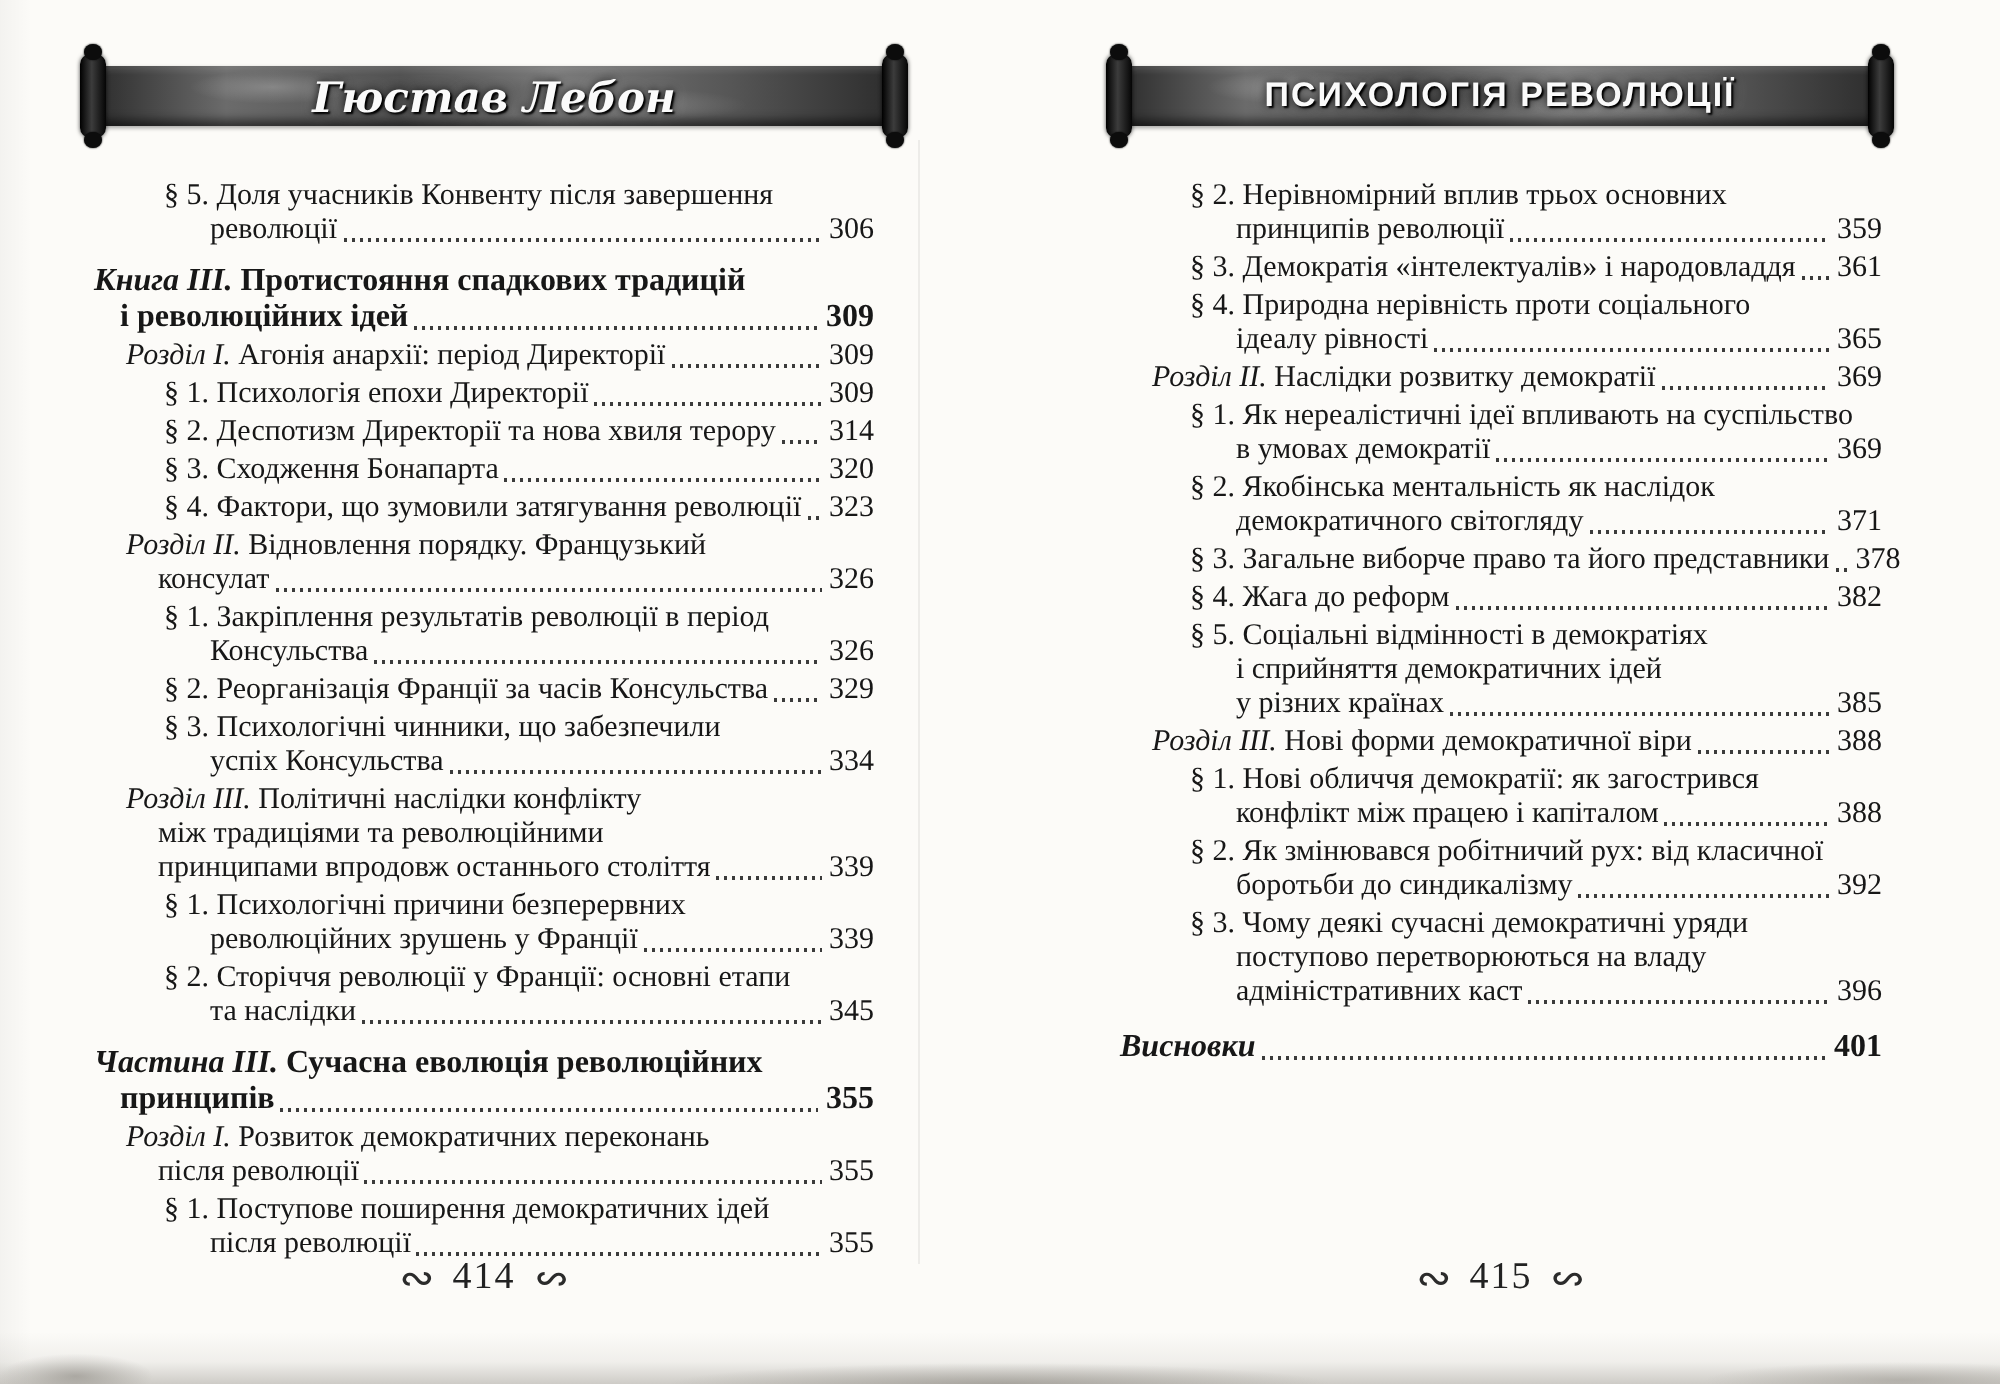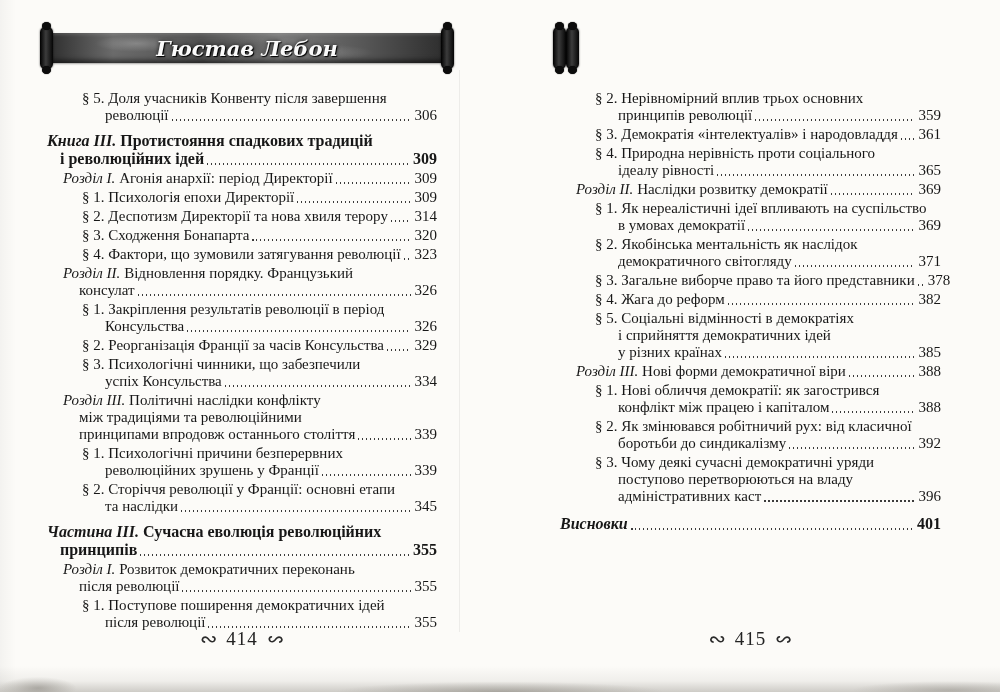--- a/index.html
+++ b/index.html
@@ -270,20 +270,23 @@
   <div class="folio">
     <span class="orn">∾</span>
     <span class="num">414</span>
     <span class="orn flip">∾</span>
   </div>
 </div>
 
 <div class="page" id="right-page">
   <div class="banner">
     <div class="roller"></div>
+    <div class="band">
+      <span class="banner-text">ПСИХОЛОГІЯ РЕВОЛЮЦІЇ</span>
+    </div>
     <div class="roller"></div>
   </div>
   <div class="toc" id="right-entries">
       <div class="entry e-section">
         <div class="line">
           <span class="txt">§ 2. Нерівномірний вплив трьох основних</span>
         </div>
         <div class="line cont">
           <span class="txt">принципів революції</span>
           <span class="leader"></span>

